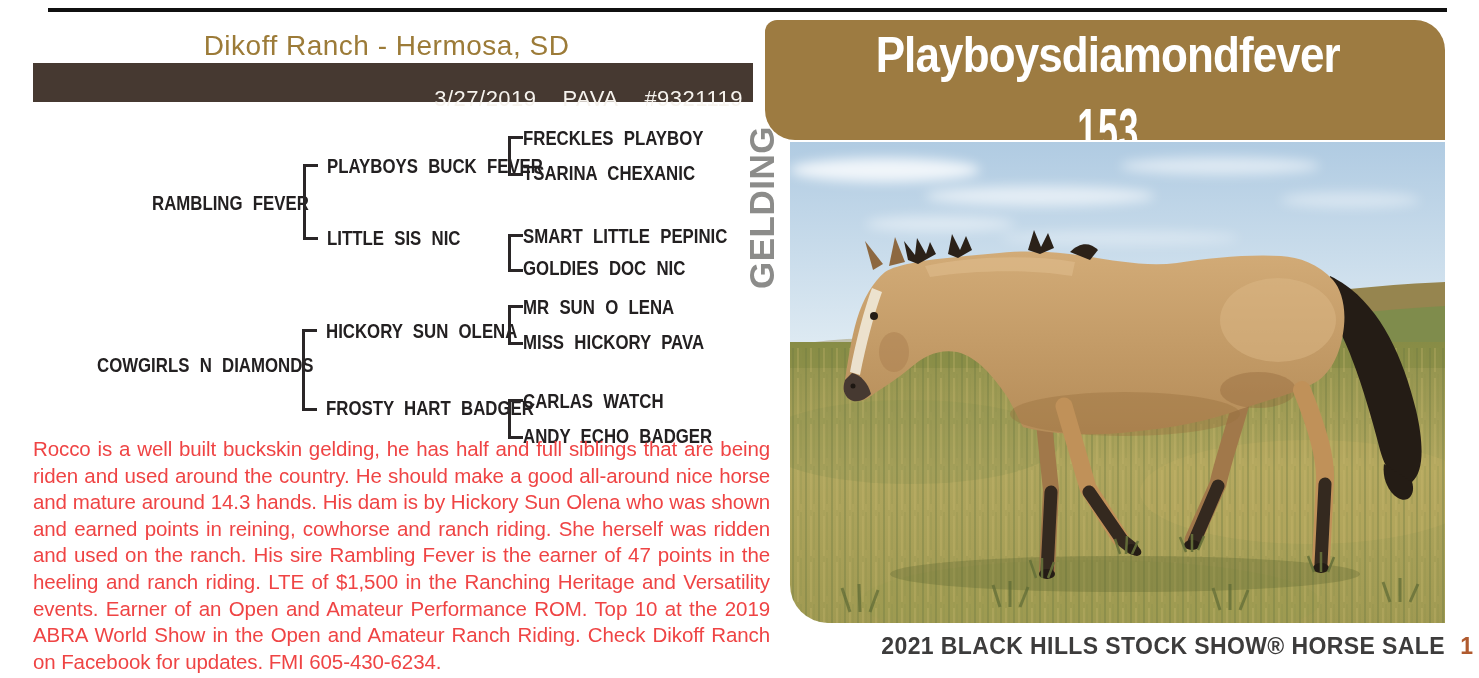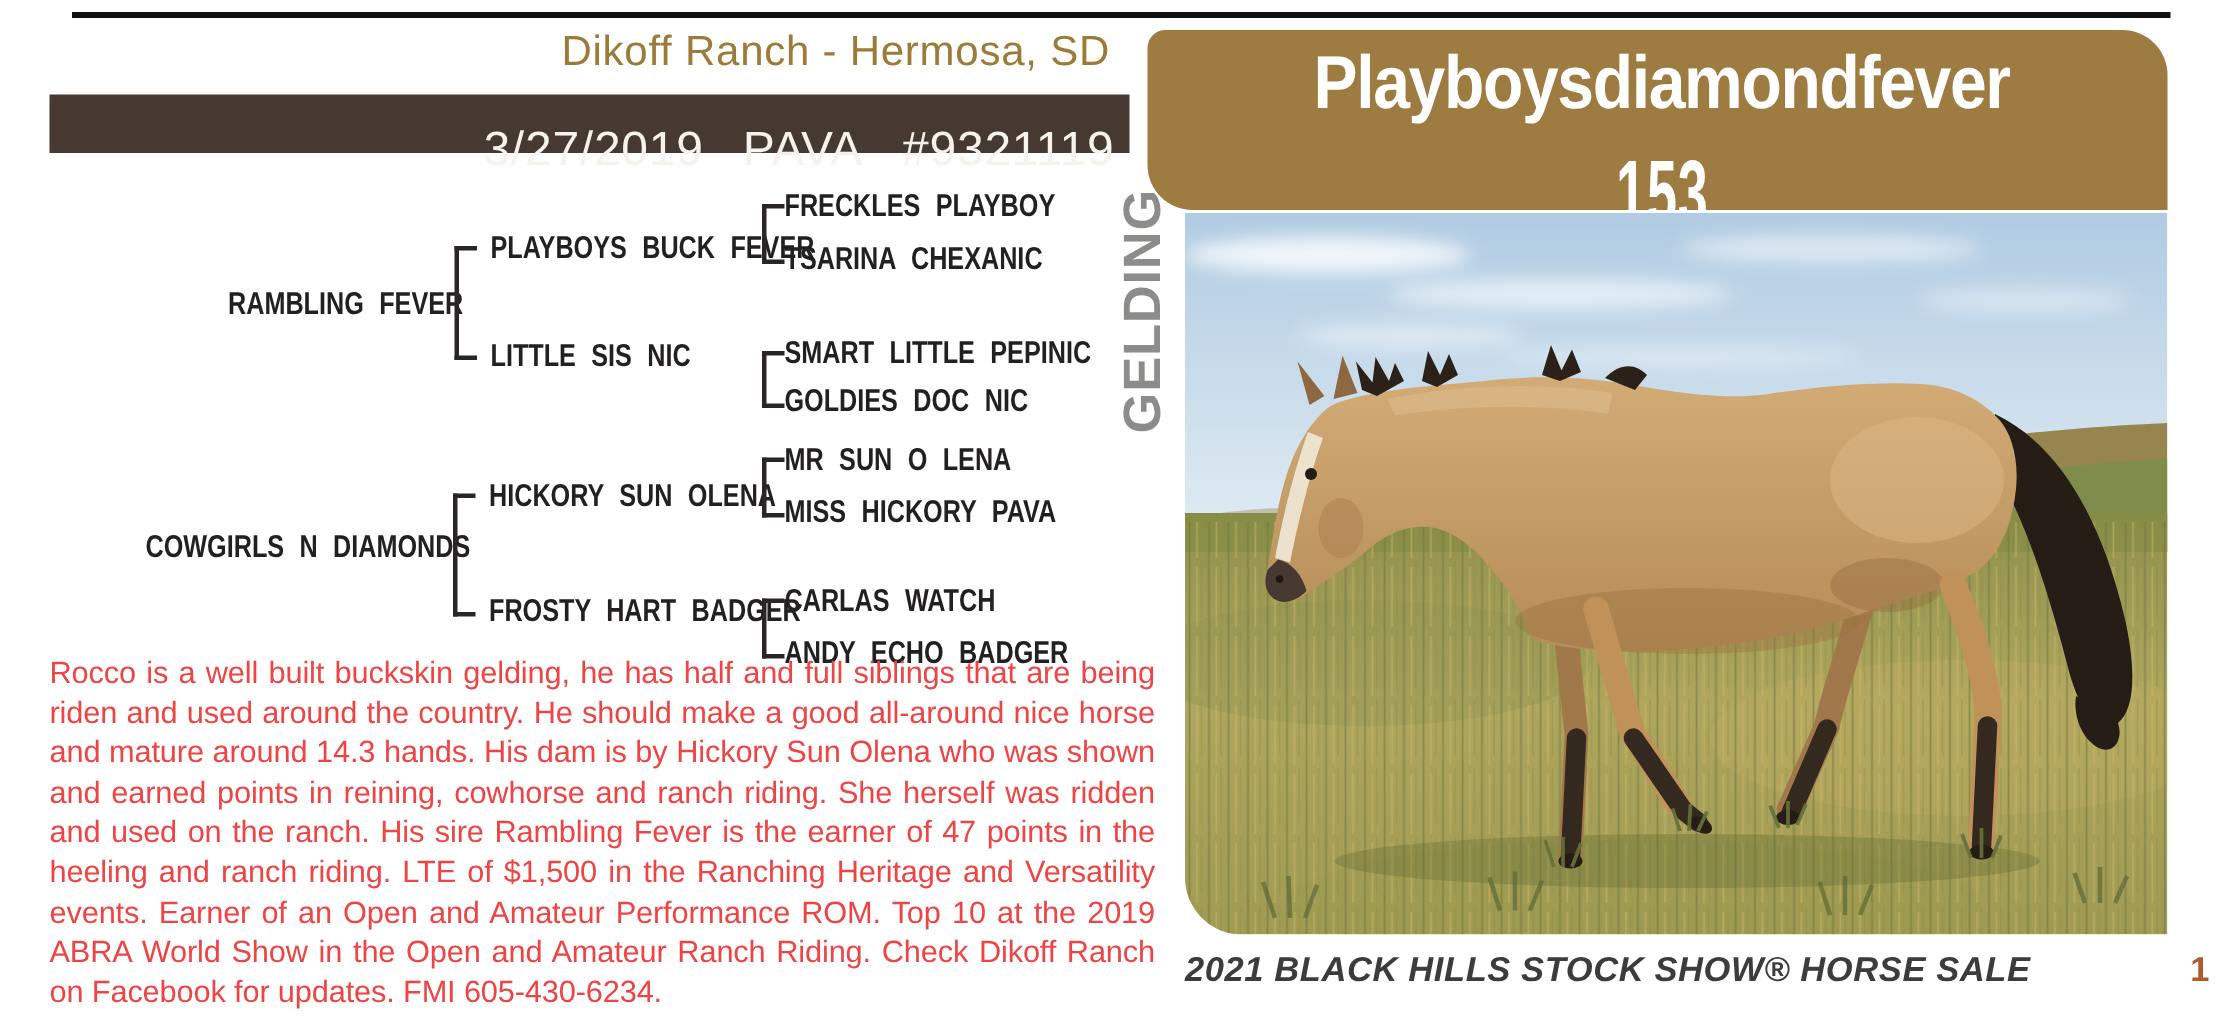--- a/index.html
+++ b/index.html
@@ -1,27 +1,27 @@
 <!DOCTYPE html>
 <html><head>
 <meta charset="utf-8">
 <style>
   html,body{margin:0;padding:0;background:#ffffff;}
   .page{position:relative;width:1479px;height:678px;background:#fff;overflow:hidden;
         font-family:"Liberation Sans",sans-serif;}
 
   .top-rule{position:absolute;left:48px;top:8px;width:1399px;height:4px;background:#101010;}
 
-  .ranch-line{position:absolute;left:33px;top:18px;width:707px;text-align:right;
+  .ranch-line{position:absolute;left:33px;top:30px;width:707px;text-align:center;
               font-size:28px;letter-spacing:.5px;color:#9c7b38;white-space:nowrap;}
 
   .info-bar{position:absolute;left:33px;top:63px;width:720px;height:39px;background:#463931;
             display:flex;justify-content:flex-end;align-items:center;gap:26px;
             padding-right:10px;box-sizing:border-box;}
-  .info-bar span{color:#f6f3ee;font-size:32px;letter-spacing:.5px;white-space:nowrap;margin-top:33px;}
+  .info-bar span{color:#f6f3ee;font-size:22px;letter-spacing:.5px;white-space:nowrap;margin-top:33px;}
 
   .ped-name{position:absolute;font-weight:bold;font-size:21px;color:#232021;white-space:nowrap;
             word-spacing:7px;letter-spacing:0;transform:translateY(-50%) scaleX(.8);
             transform-origin:left center;}
   .bracket{position:absolute;width:15px;border:3px solid #2a2627;border-right:none;
            box-sizing:border-box;}
 
   .gelding{position:absolute;left:742px;top:126px;}
   .gelding span{display:inline-block;font-size:35px;font-weight:bold;color:#8c8c8a;
                 letter-spacing:.5px;white-space:nowrap;transform-origin:0 0;
@@ -37,22 +37,22 @@
               letter-spacing:-1px;white-space:nowrap;transform:scaleX(.88);
               transform-origin:center;padding-top:6px;}
   .title-divider{width:4px;height:66px;background:#fff;margin:0 22px 0 16px;margin-top:6px;}
   .title-hip{color:#fff;font-size:62px;font-weight:bold;letter-spacing:1px;white-space:nowrap;
              transform:scaleX(.58);transform-origin:center;padding-top:4px;}
 
   .photo{position:absolute;left:790px;top:142px;width:655px;height:481px;
          border-radius:0 0 0 38px;overflow:hidden;}
   .photo svg{display:block;width:655px;height:481px;}
 
-  .footer{position:absolute;left:790px;top:633px;width:655px;text-align:left;
-          font-size:23px;font-weight:bold;color:#3d3c3c;letter-spacing:.4px;white-space:nowrap;font-style:italic;}
+  .footer{position:absolute;left:790px;top:633px;width:655px;text-align:right;
+          font-size:23px;font-weight:bold;color:#3d3c3c;letter-spacing:.4px;white-space:nowrap;}
   .page-num{position:absolute;right:6px;top:633px;font-size:23px;font-weight:bold;color:#b05a2e;}
 </style>
 </head>
 <body>
 
 <div class="page">
 
   <div class="top-rule"></div>
 
   <div class="ranch-line">Dikoff Ranch - Hermosa, SD</div>

